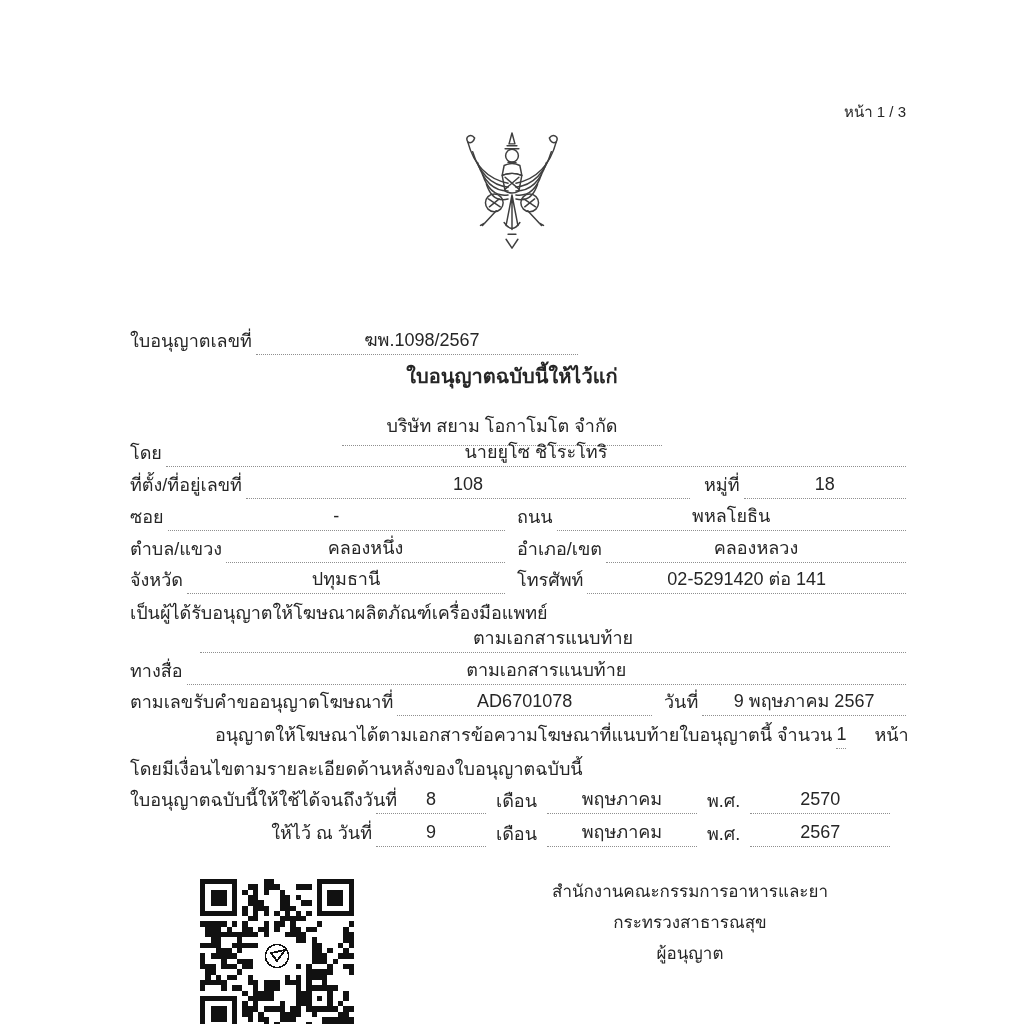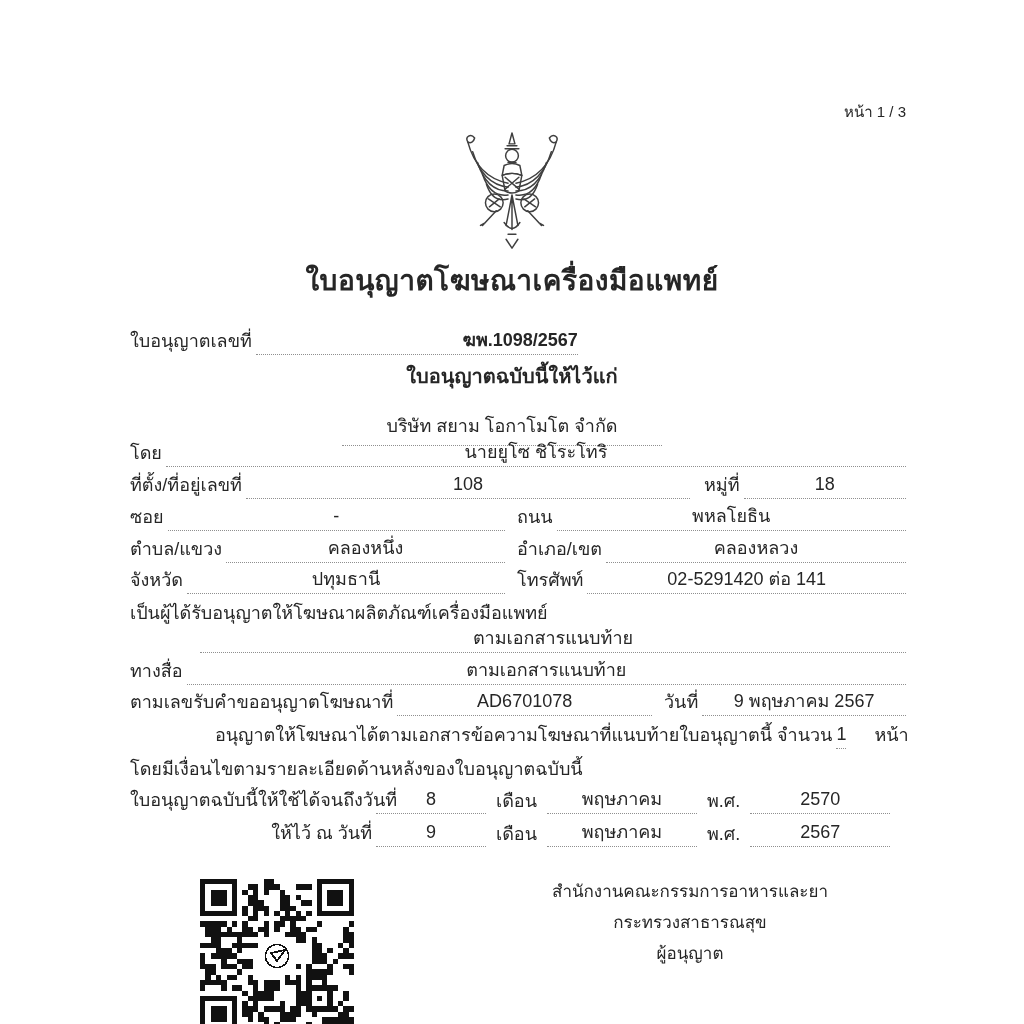--- a/index.html
+++ b/index.html
@@ -12,21 +12,21 @@
   .heading{top:312px;left:0;width:100%;text-align:center;font-size:20px;font-weight:bold;}
   .company{top:363px;left:342px;width:320px;text-align:center;font-size:18px;
            border-bottom:1.5px dotted #8f8f8f;padding-bottom:5px;}
   .row{left:130px;width:776px;display:flex;align-items:flex-end;font-size:18px;line-height:25px;}
   .lbl{white-space:nowrap;padding:0 4px 1px 0;text-align:center;}
   .fill{border-bottom:1.5px dotted #8f8f8f;text-align:center;padding-bottom:1px;min-height:24px;}
   .flex1{flex:1;}
   .pair{display:flex;align-items:flex-end;}
   .pair .fill{flex:1;}
   .plain{font-size:18px;}
-  .val-left{text-align:right;padding-left:10px;font-weight:bold;}
+  .val-left{text-align:center;padding-left:10px;}
   .qr{top:831px;left:200px;}
   .footer-block{top:828px;left:505px;width:370px;text-align:center;font-size:17px;line-height:31px;}
 </style>
 </head>
 <body>
 
 <div class="page">
 
   <div class="abs pageno">หน้า 1 / 3</div>
 
@@ -53,21 +53,20 @@
         <circle cx="78" cy="72" r="9"></circle>
         <path d="M36 68 l12 8 M37 76 l10 -8 M72 68 l12 8 M73 76 l10 -8"></path>
         <path d="M44 80 L30 95 M33 92 l-5 3 M76 80 L90 95 M87 92 l5 3"></path>
         <path d="M60 64 L54 95 M60 64 L60 99 M60 64 L66 95"></path>
         <path d="M52 92 Q60 104 68 92"></path>
         <path d="M56 104 h8 M54 109 l6 9 l6 -9"></path>
       </g>
     </svg>
   </div>
 
-  <div class="abs doc-title">ใบอนุญาตโฆษณาเครื่องมือแพทย์</div>
 
   <div class="abs row" style="top:280px">
     <span class="lbl">ใบอนุญาตเลขที่</span>
     <span class="fill val-left" style="width:312px">ฆพ.1098/2567</span>
   </div>
 
   <div class="abs heading">ใบอนุญาตฉบับนี้ให้ไว้แก่</div>
   <div class="abs company">บริษัท สยาม โอกาโมโต จำกัด</div>
 
   <div class="abs row" style="top:392px">

